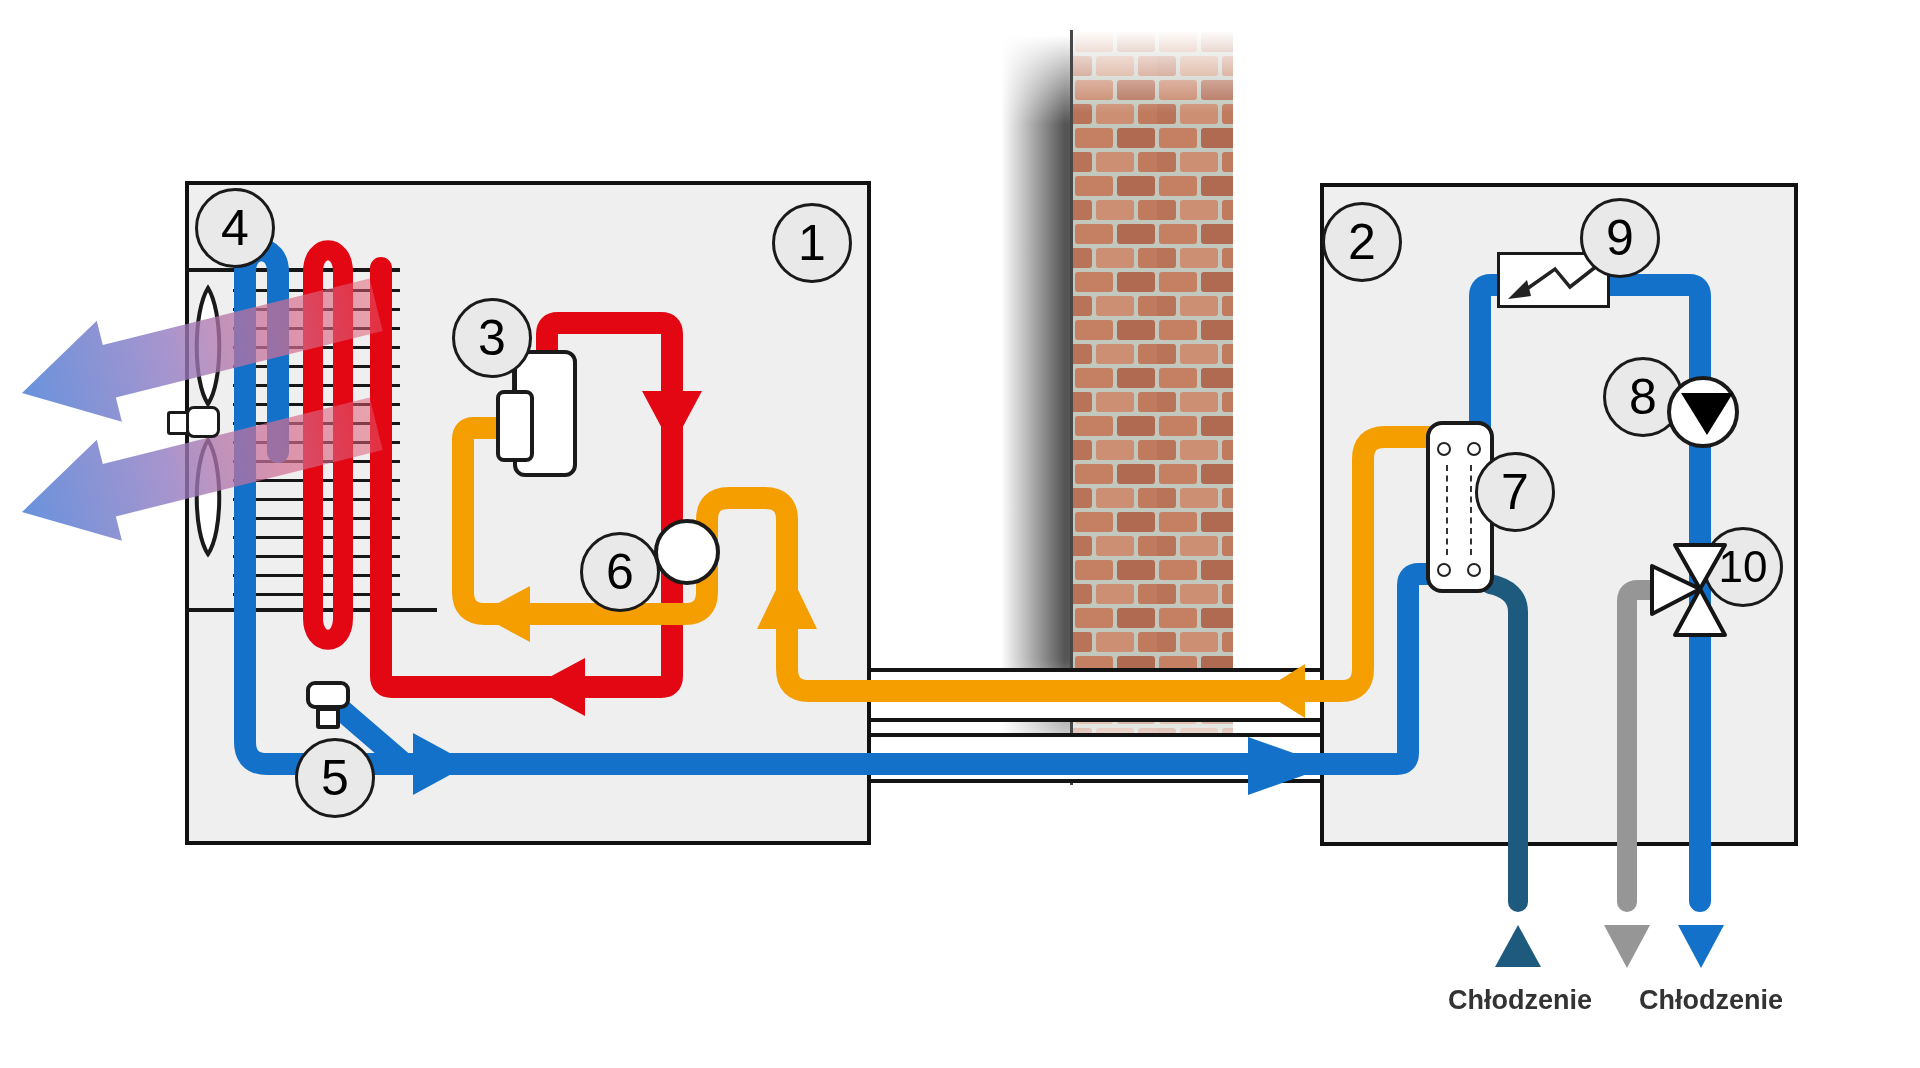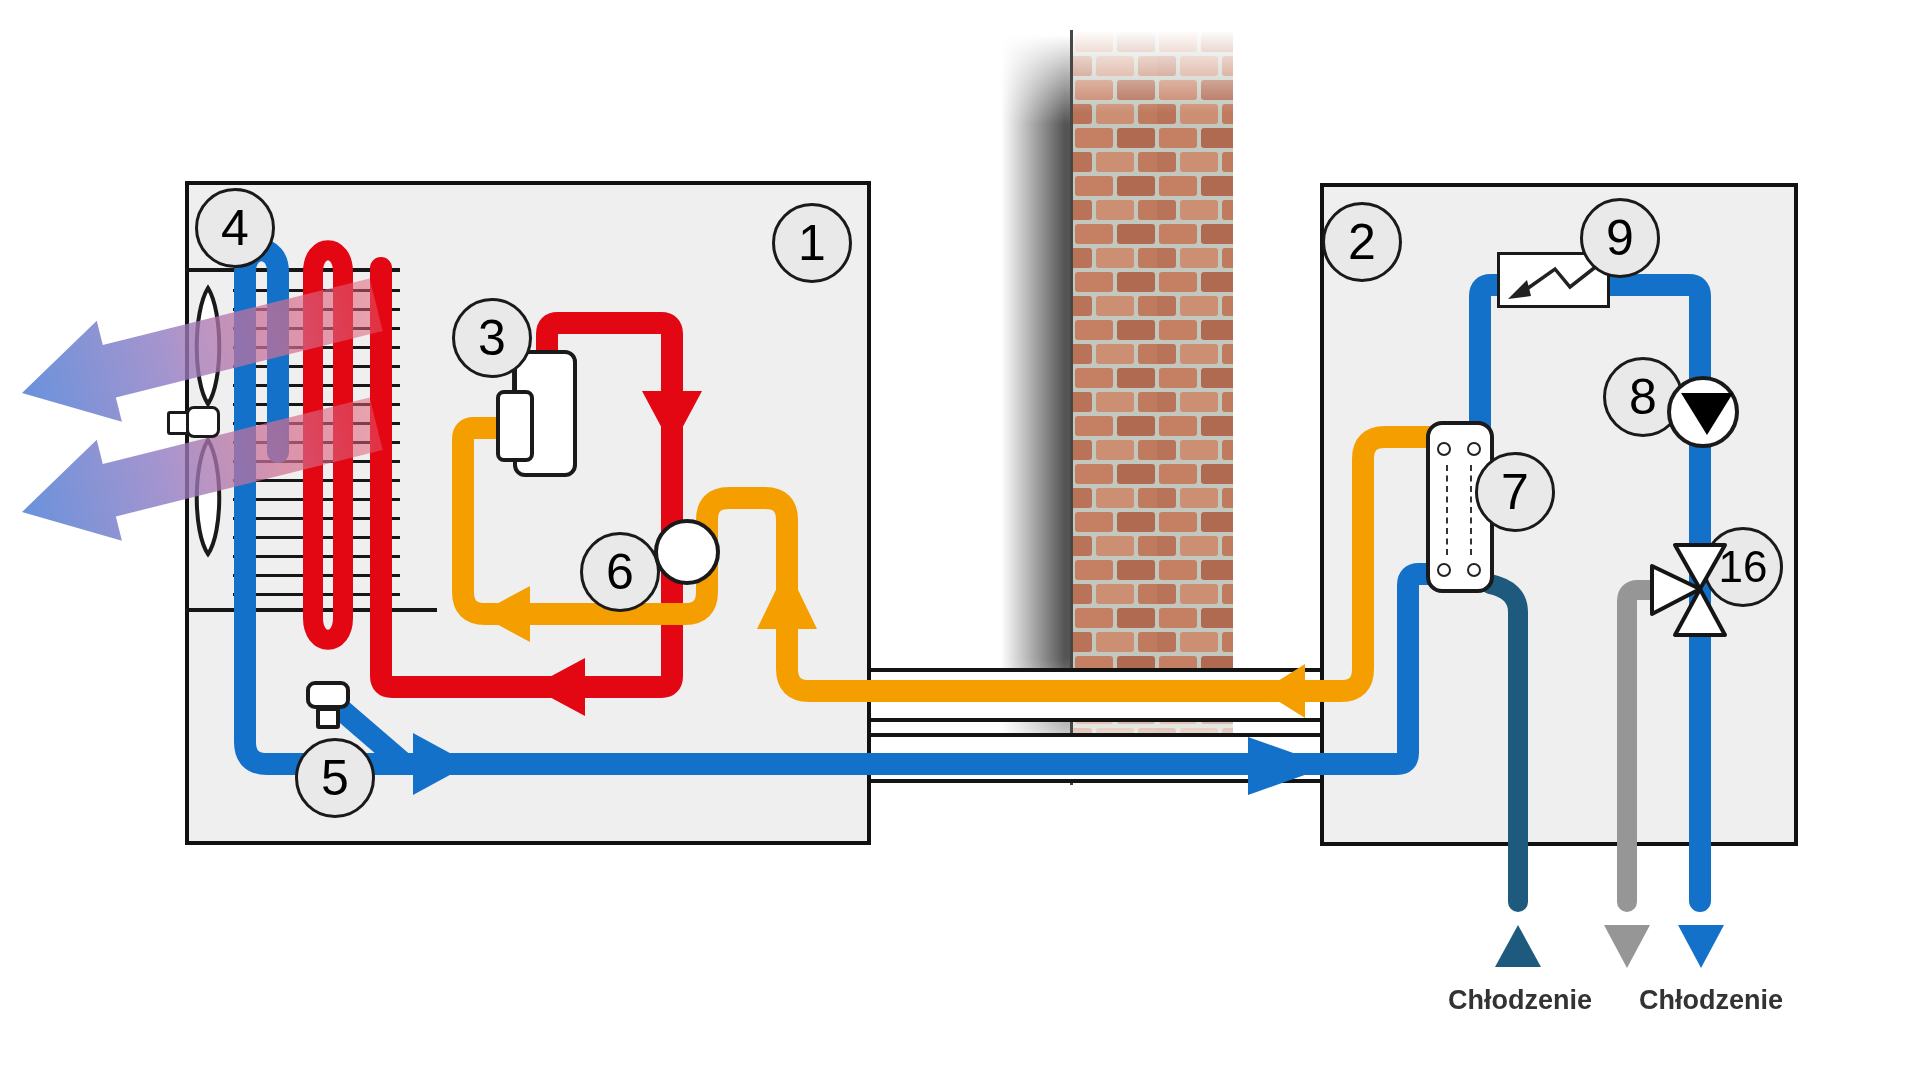--- a/index.html
+++ b/index.html
@@ -192,19 +192,19 @@
   <div class="callout" style="left:1475px;top:452px;">
       <span>7</span>
     </div>
   <div class="callout under" style="left:1603px;top:357px;">
       <span>8</span>
     </div>
   <div class="callout" style="left:1580px;top:198px;">
       <span>9</span>
     </div>
   <div class="callout under" style="left:1703px;top:527px;font-size:44px;">
-      <span>16</span>
+      <span>10</span>
     </div>
 
   <div class="flow-label" style="left:1400px;top:985px;">Chłodzenie</div>
   <div class="flow-label" style="left:1591px;top:985px;">Chłodzenie</div>
 
 </div>
 
 </body></html>

